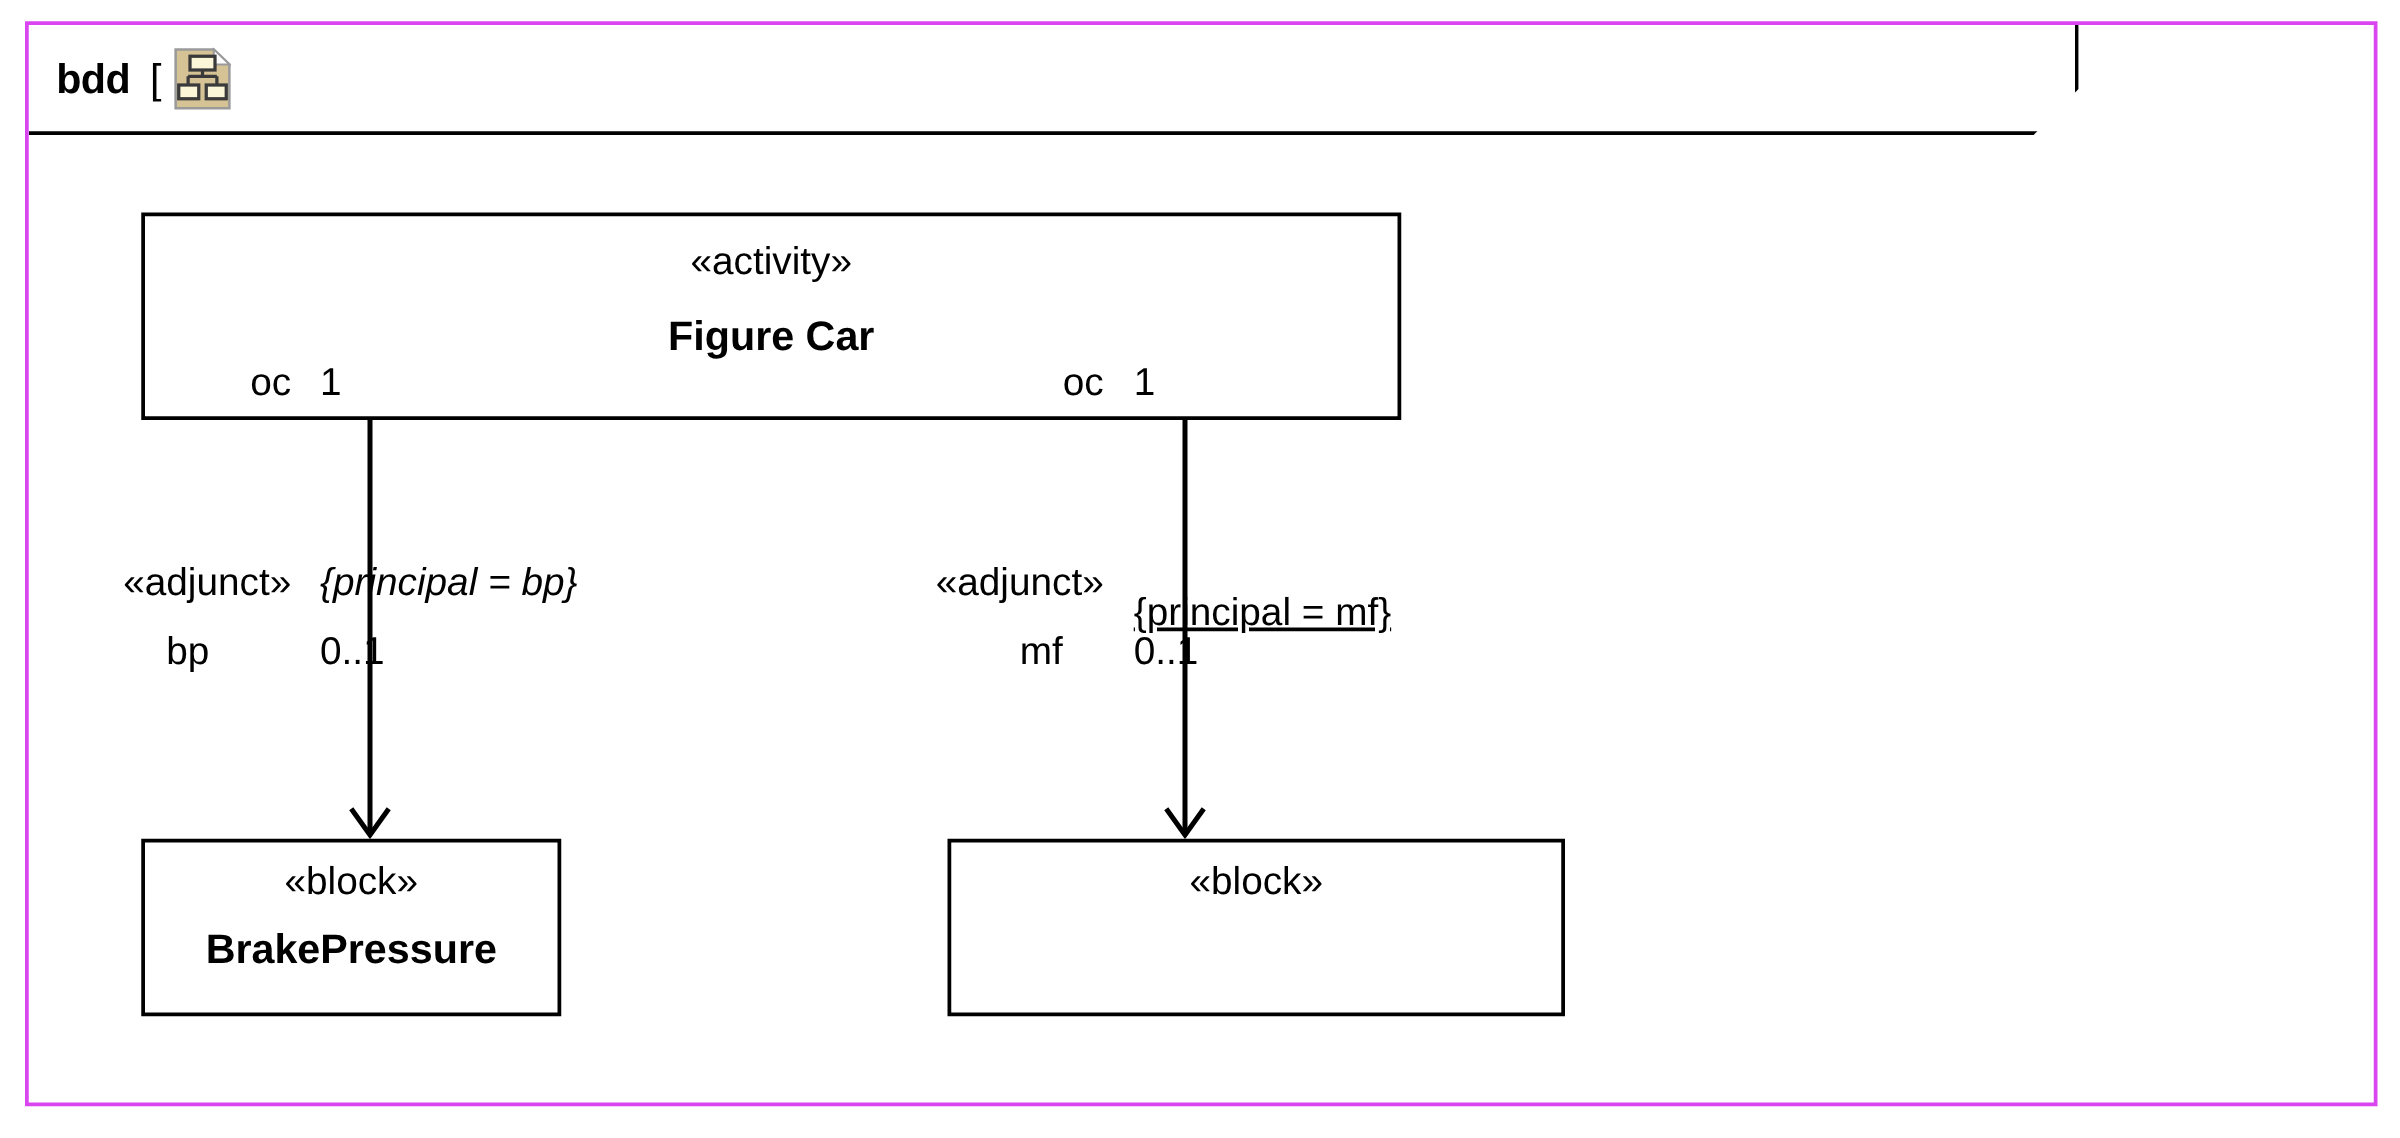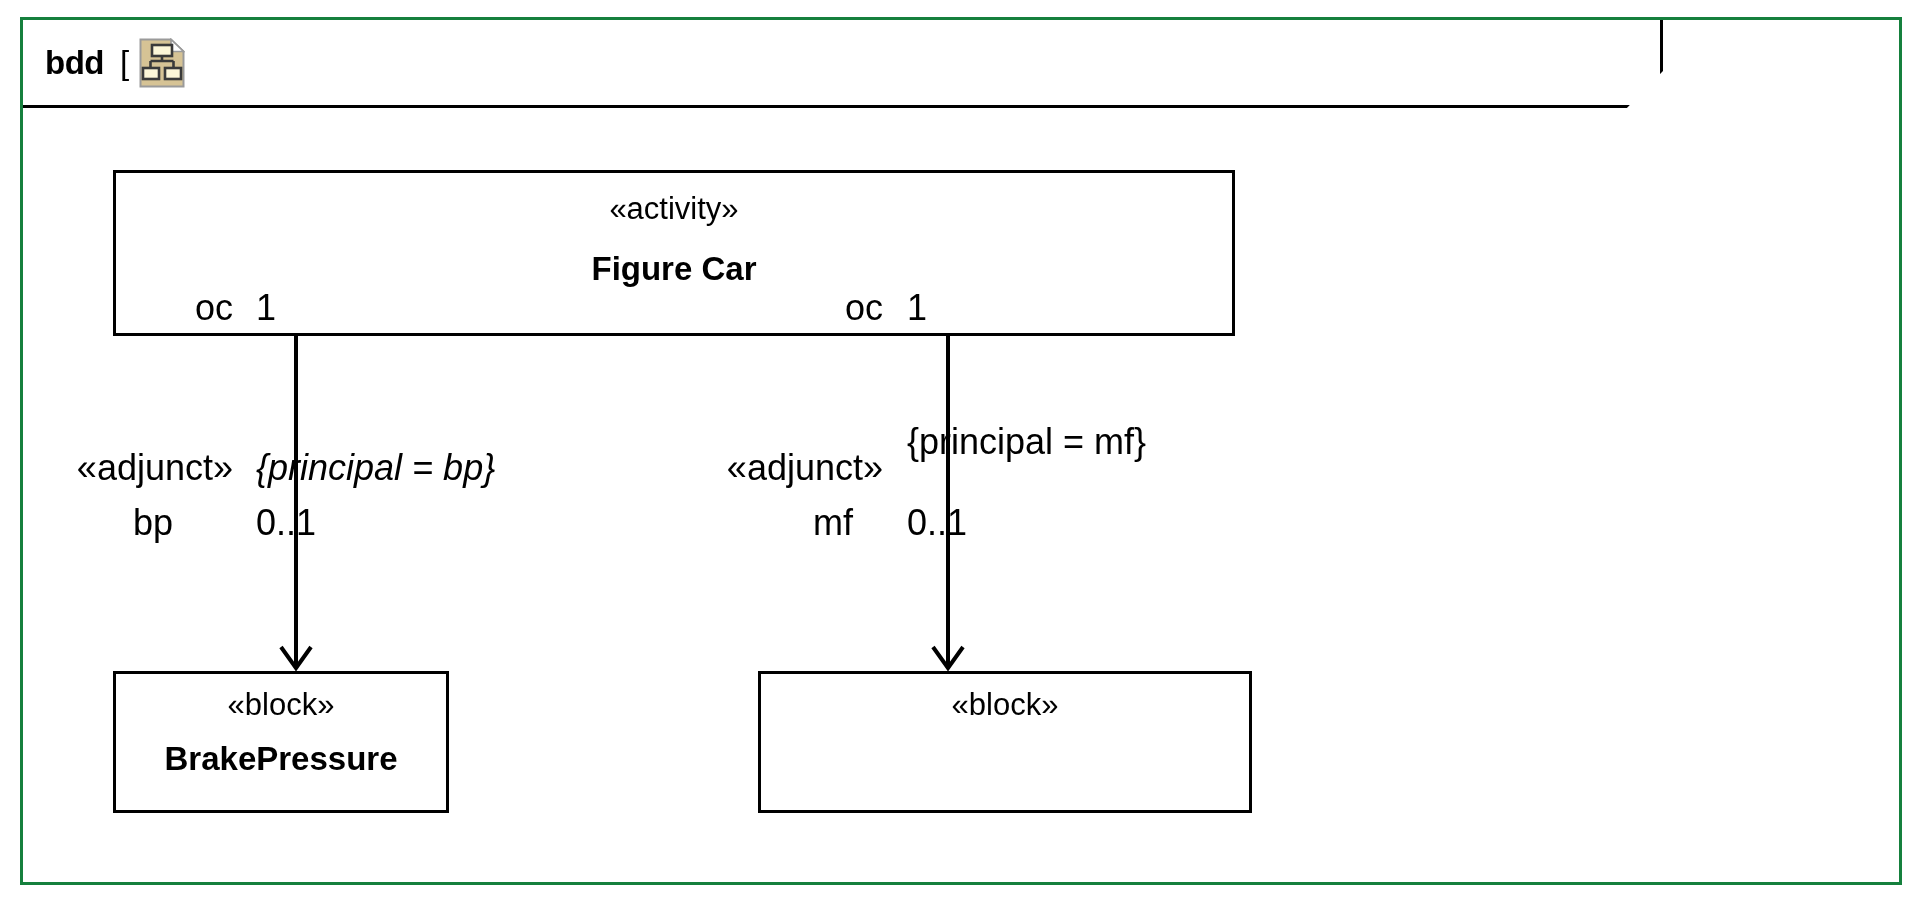--- a/index.html
+++ b/index.html
@@ -26,21 +26,21 @@
   }
 
   
   .diagram-frame {
     position: absolute;
     left: 20px;
     top: 17px;
     width: 1882px;
     height: 868px;
     box-sizing: border-box;
-    border: 3px solid #15803d;
+    border: 3px solid #d946ef;
     background: #ffffff;
   }
 
   
   .frame-header {
     position: absolute;
     left: 0px;
     top: 0px;
     width: 1640px;
     height: 88px;
@@ -106,21 +106,21 @@
     font-size: 33px;
     font-weight: bold;
     color: #000000;
     line-height: 1;
     white-space: nowrap;
   }
 
   #block-activity {
     left: 90px;
     top: 150px;
-    width: 1122px;
+    width: 1008px;
     height: 166px;
   }
   #block-activity .block-stereotype { margin-top: 20px; }
   #block-activity .block-name { margin-top: 28px; }
 
   #block-brake-pressure {
     left: 90px;
     top: 651px;
     width: 336px;
     height: 142px;
@@ -142,39 +142,39 @@
     position: absolute;
     left: 0; top: 0;
     width: 1882px;
     height: 868px;
     pointer-events: none;
   }
 
   
   .edge-label {
     position: absolute;
-    font-size: 36px;
+    font-size: 31px;
     color: #000000;
     line-height: 1;
     white-space: nowrap;
   }
 
   
   #lbl-left-role-top   { left: 110px; top: 270px; width: 100px; text-align: right; }
   #lbl-left-mult-top   { left: 233px; top: 270px; }
   #lbl-left-stereotype { left:  45px; top: 430px; width: 165px; text-align: right; }
   #lbl-left-constraint { left: 233px; top: 430px; font-style: italic; }
   #lbl-left-role-bot   { left: 110px; top: 485px; width: 100px; text-align: left; }
   #lbl-left-mult-bot   { left: 233px; top: 485px; }
 
   
   #lbl-right-role-top   { left: 760px; top: 270px; width: 100px; text-align: right; }
   #lbl-right-mult-top   { left: 884px; top: 270px; }
   #lbl-right-stereotype { left: 695px; top: 430px; width: 165px; text-align: right; }
-  #lbl-right-constraint { left: 884px; top: 404px; }
+  #lbl-right-constraint { left: 884px; top: 454px; text-decoration: underline; }
   #lbl-right-role-bot   { left: 760px; top: 485px; width: 100px; text-align: center; }
   #lbl-right-mult-bot   { left: 884px; top: 485px; }
 </style>
 </head>
 <body>
 
 <div id="canvas">
 
   <div class="diagram-frame">
 

